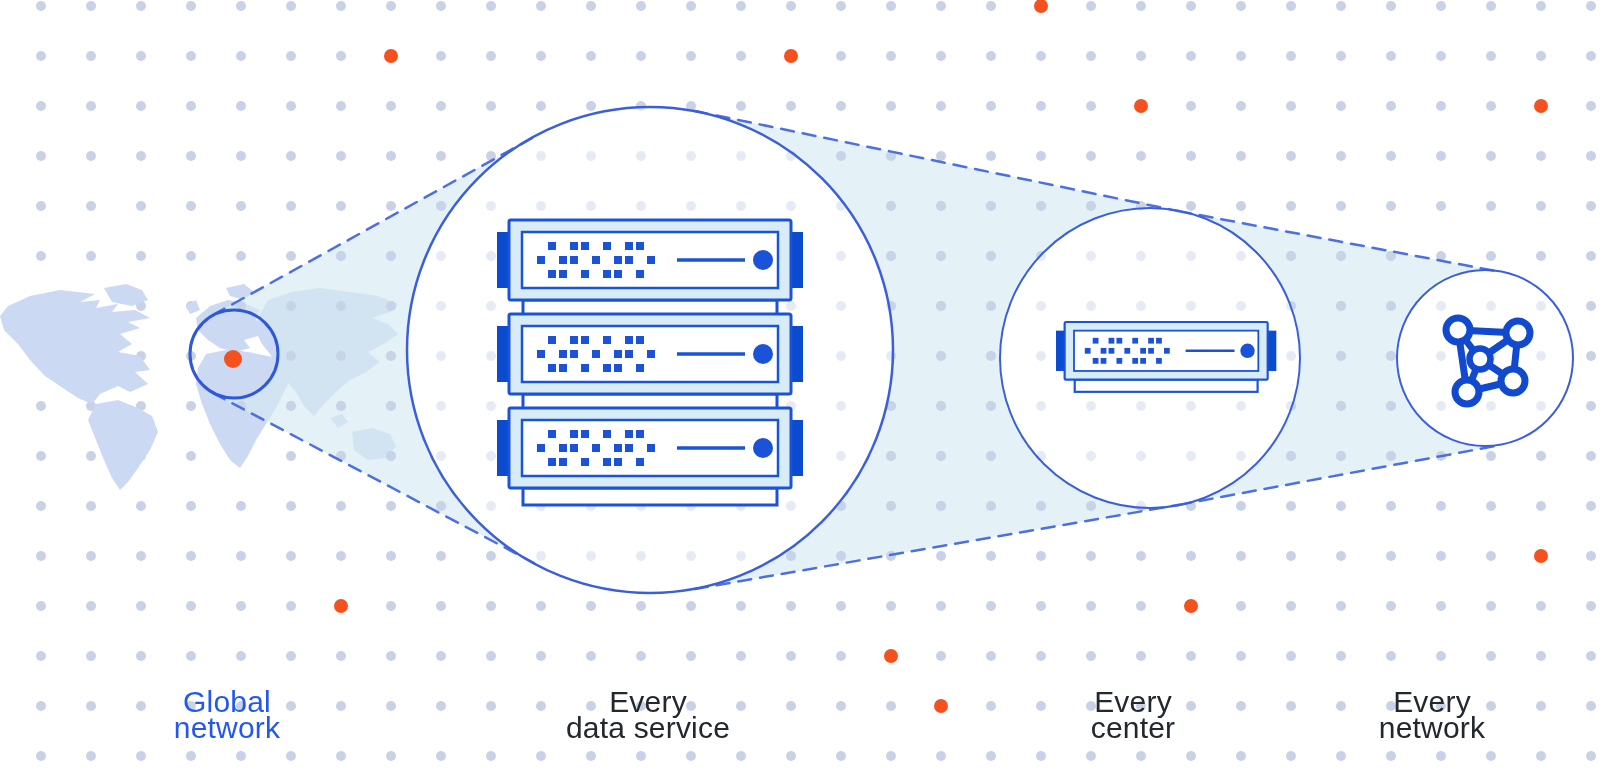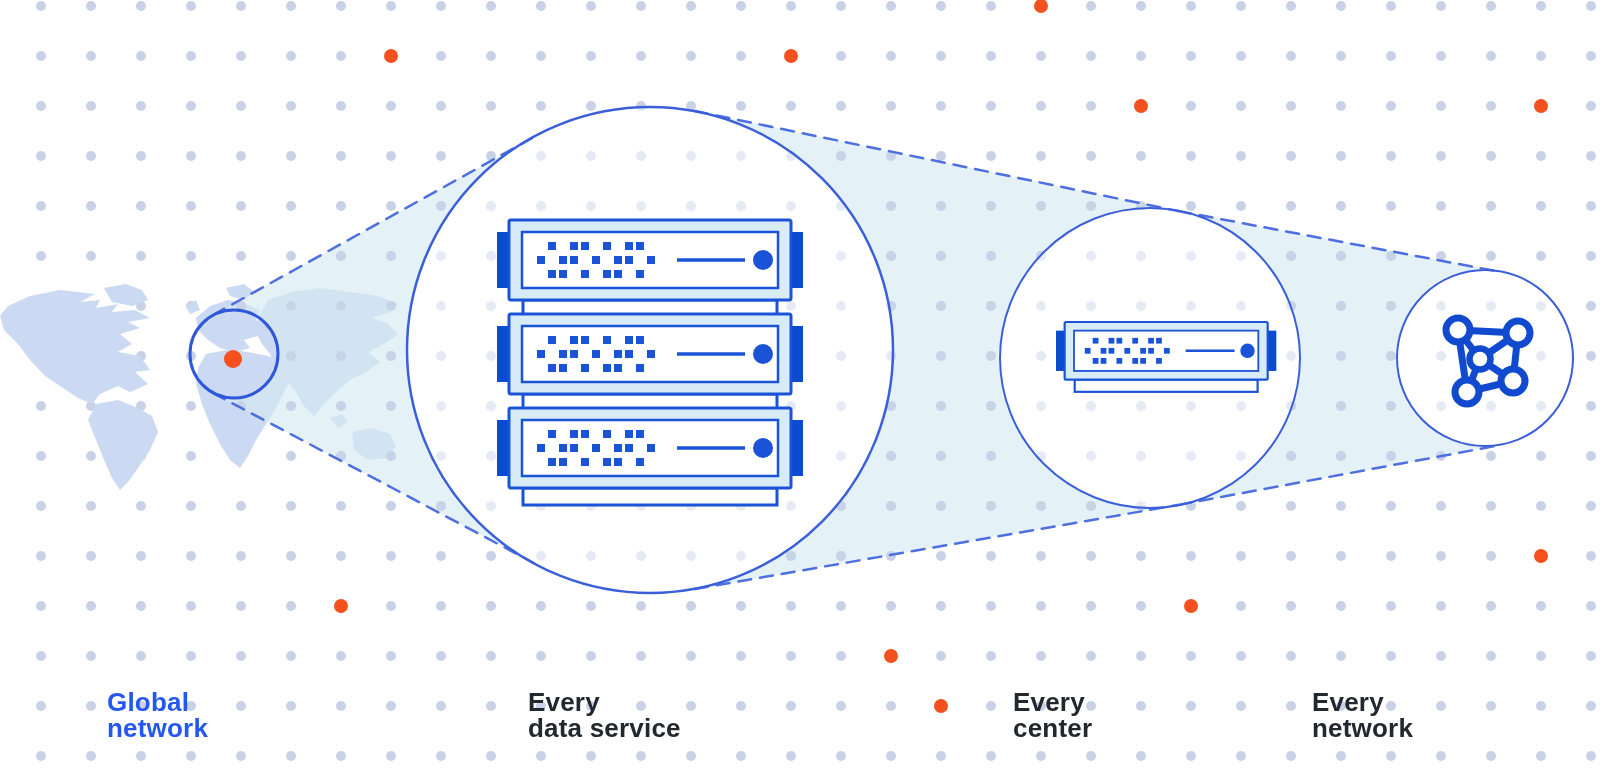--- a/index.html
+++ b/index.html
@@ -7,22 +7,23 @@
     position:relative;
     width:1620px;height:782px;
     background:#ffffff;
     overflow:hidden;
     font-family:"Liberation Sans", sans-serif;
   }
   .stage svg{position:absolute;left:0;top:0;}
   .label{
     position:absolute;
     width:240px;
-    font-size:26px;
-    font-weight:700;
+    text-align:center;
+    font-size:30px;
+    font-weight:400;
     line-height:26px;
     color:#23282e;
     letter-spacing:0.2px;
     white-space:nowrap;
   }
   .label.accent{color:#2457f0;}
 </style>
 </head>
 <body>
 

